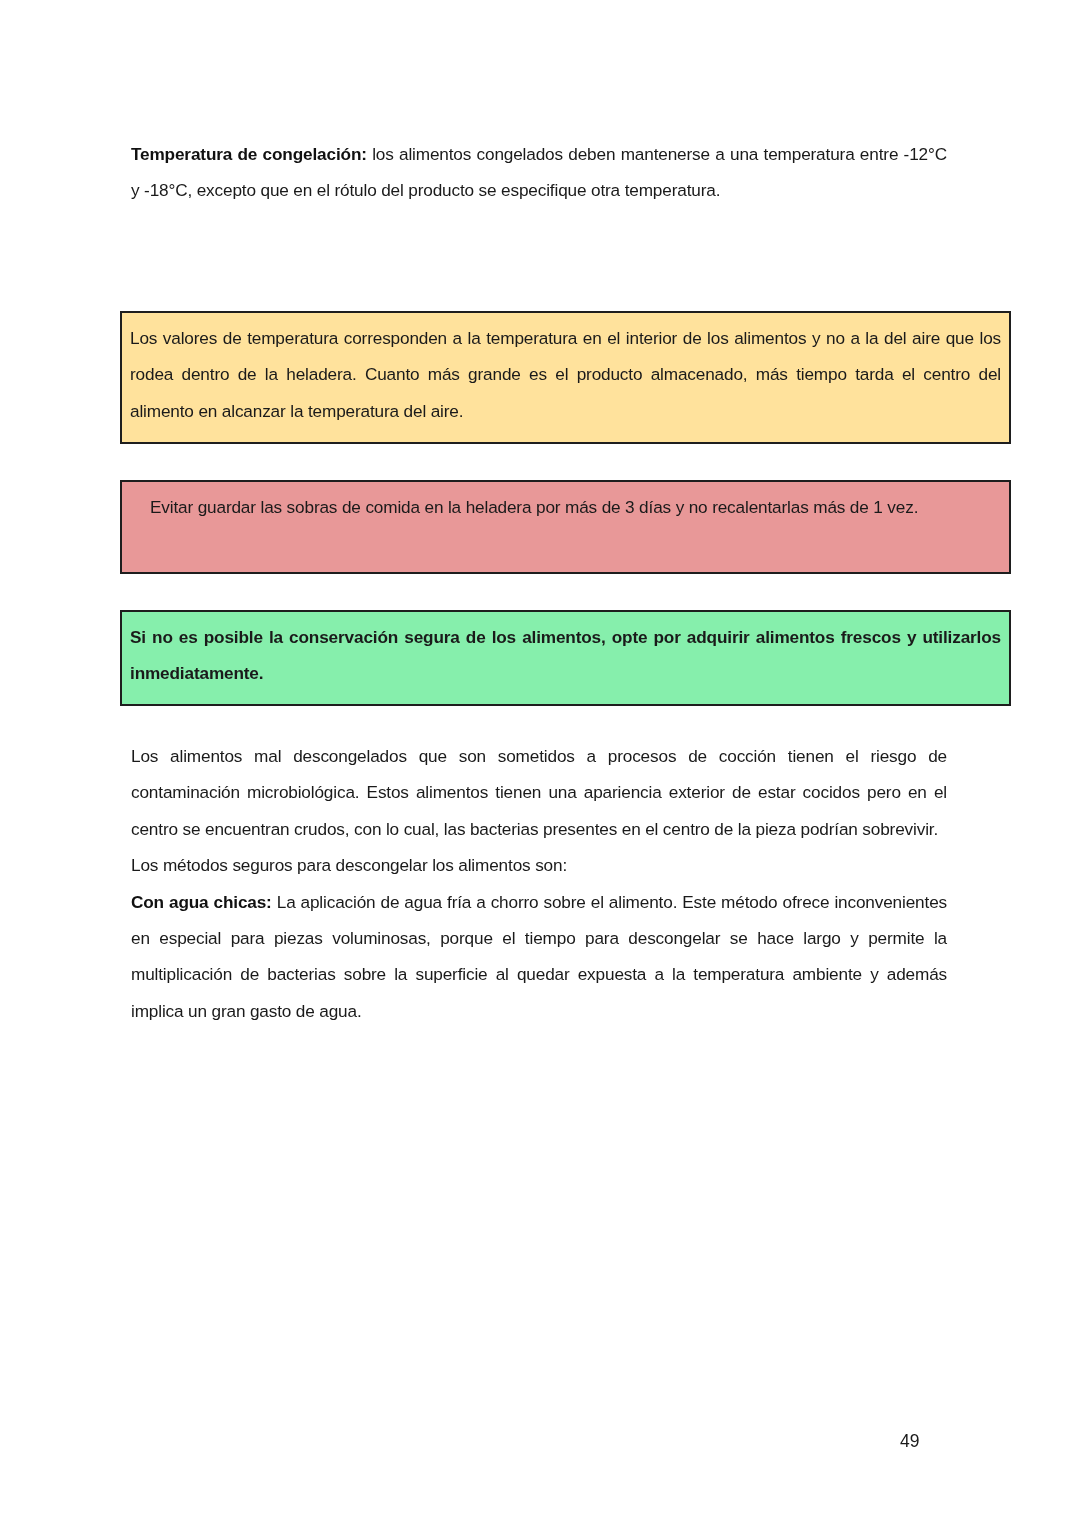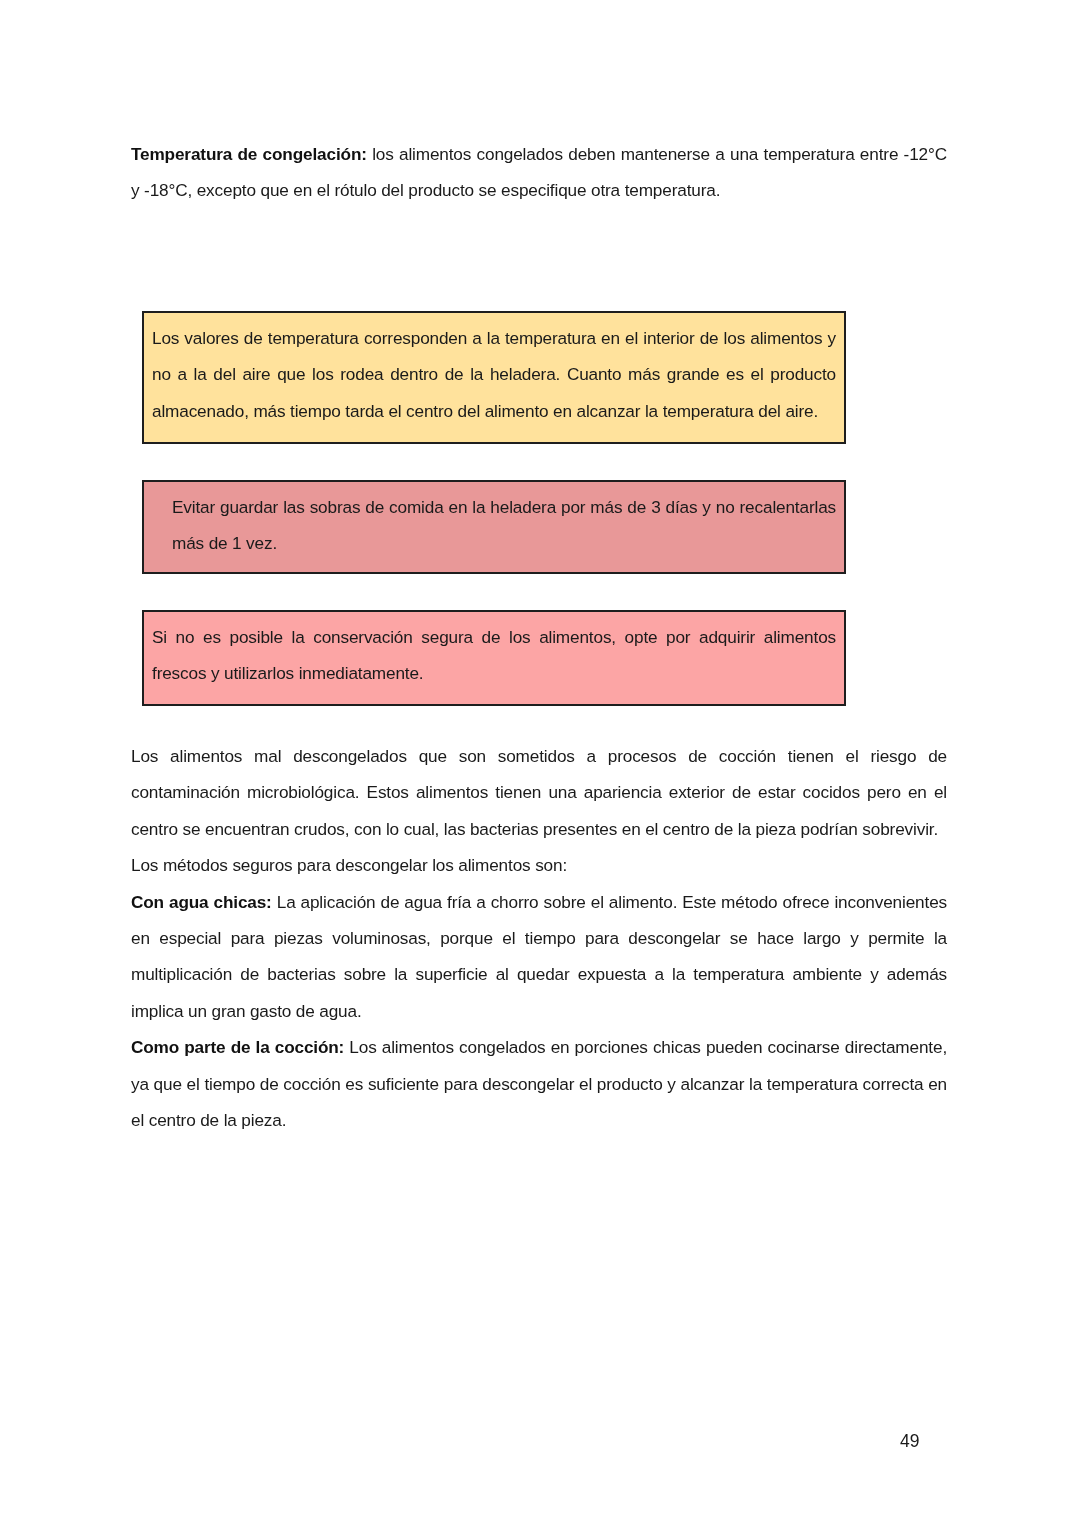--- a/index.html
+++ b/index.html
@@ -8,27 +8,27 @@
     font-family: "Liberation Sans", "DejaVu Sans", sans-serif;
     color: #1a1a1a;
   }
   .page { position: absolute; left: 131px; top: 136px; width: 816px; }
   .p {
     font-size: 17.2px; line-height: 36.4px; text-align: justify; margin: 0;
     letter-spacing: -0.15px;
   }
   .p b { font-weight: bold; color: #111; }
   .box {
-    position: absolute; left: 142px; width: 704px; box-sizing: border-box;
+    position: absolute; left: 120px; width: 891px; box-sizing: border-box;
     border: 2px solid #1e1e1e; padding: 7px 8px 0 8px;
   }
   .box .p { font-size: 17.2px; }
   .box-yellow { top: 311px; height: 133px; background: #ffe29c; }
   .box-red { top: 480px; height: 94px; background: #e89898; padding-left: 28px; }
-  .box-green { top: 610px; height: 96px; background: #fca5a5; }
+  .box-green { top: 610px; height: 96px; background: #86efac; font-weight: bold; }
   .section2 { position: absolute; left: 131px; top: 738px; width: 816px; }
   .page-num {
     position: absolute; left: 900px; top: 1431px; width: 48px; 
     font-size: 17.5px;
   }
 </style>
 </head>
 <body>
 
 <div class="page">
@@ -44,16 +44,15 @@
 </div>
 
 <div class="box box-green">
   <p class="p">Si no es posible la conservación segura de los alimentos, opte por adquirir alimentos frescos y utilizarlos inmediatamente.</p>
 </div>
 
 <div class="section2">
   <p class="p">Los alimentos mal descongelados que son sometidos a procesos de cocción tienen el riesgo de contaminación microbiológica. Estos alimentos tienen una apariencia exterior de estar cocidos pero en el centro se encuentran crudos, con lo cual, las bacterias presentes en el centro de la pieza podrían sobrevivir.</p>
   <p class="p">Los métodos seguros para descongelar los alimentos son:</p>
   <p class="p"><b>Con agua chicas:</b><span> La aplicación de agua fría a chorro sobre el alimento. Este método ofrece inconvenientes en especial para piezas voluminosas, porque el tiempo para descongelar se hace largo y permite la multiplicación de bacterias sobre la superficie al quedar expuesta a la temperatura ambiente y además implica un gran gasto de agua.</span></p>
-  <p class="p"><b>Como parte de la cocción:</b><span> Los alimentos congelados en porciones chicas pueden cocinarse directamente, ya que el tiempo de cocción es suficiente para descongelar el producto y alcanzar la temperatura correcta en el centro de la pieza.</span></p>
 </div>
 
 <div class="page-num">49</div>
 
 </body></html>

